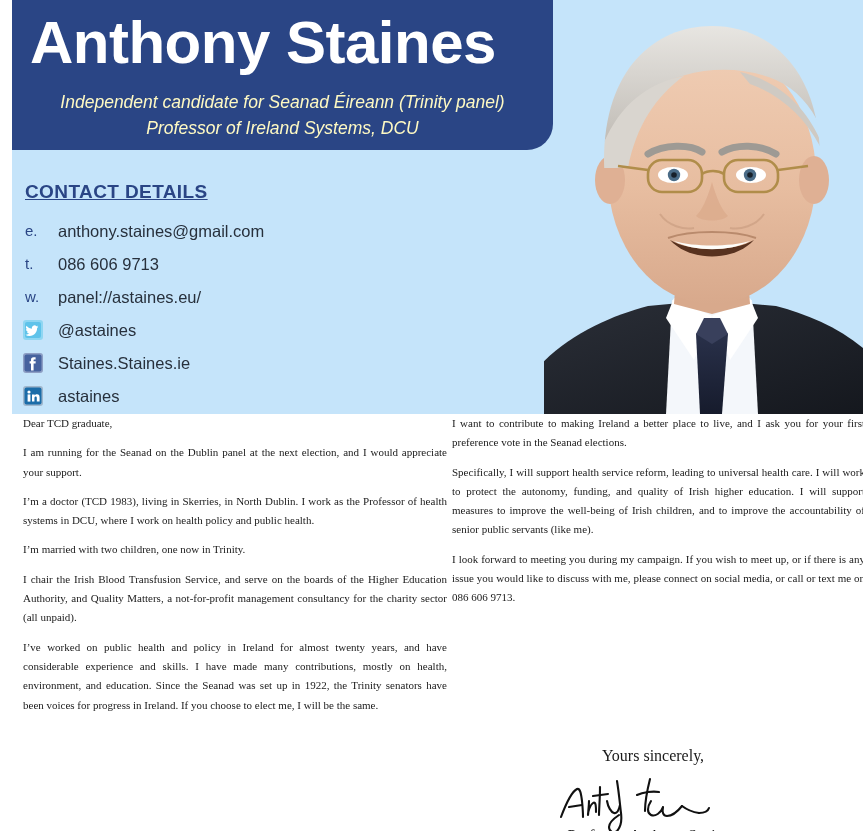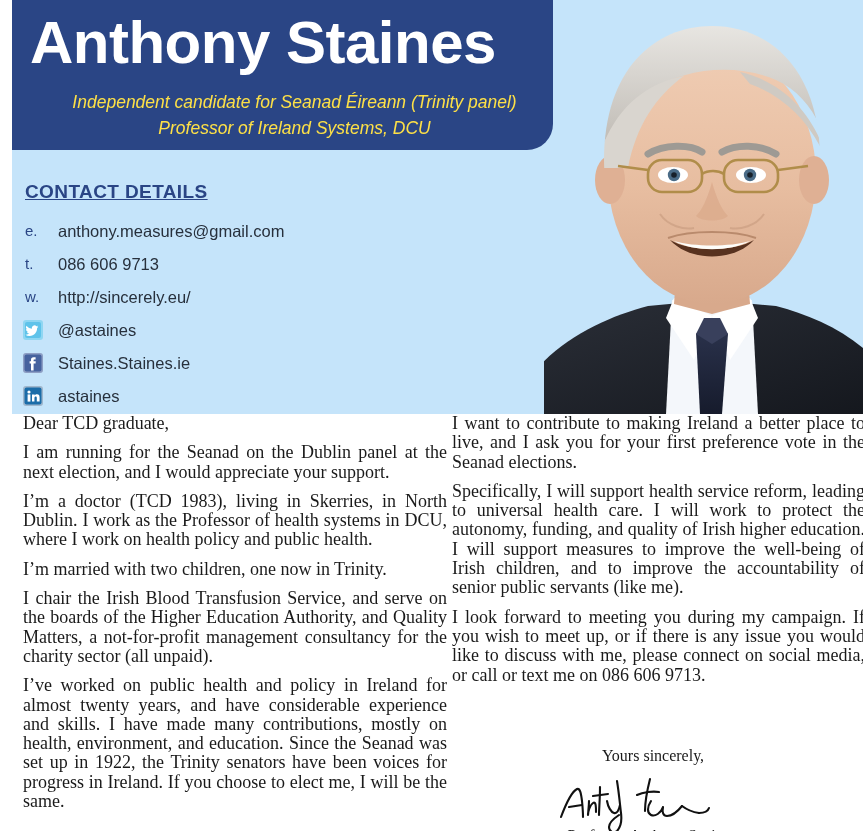--- a/index.html
+++ b/index.html
@@ -51,24 +51,24 @@
     width: 505px;
     color: #ffffff;
     font-size: 60px;
     font-weight: bold;
     letter-spacing: -0.5px;
     line-height: 74px;
     white-space: nowrap;
   }
   .banner-sub {
     position: absolute;
-    left: 12px;
+    left: 0;
     width: 541px;
     text-align: center;
-    color: #fde047;
+    color: #fef9c3;
     font-style: italic;
     font-size: 17.5px;
     line-height: 24px;
     white-space: nowrap;
   }
   .banner-sub-1 { top: 90px; }
   .banner-sub-2 { top: 116px; }
 
   
   .photo-wrap {
@@ -152,21 +152,21 @@
     top: 414px;
     width: 863px;
     height: 417px;
     background: #ffffff;
   }
   .col {
     position: absolute;
     top: 0;
     font-family: "Liberation Serif", serif;
     color: #1a1a1a;
-    font-size: 18px;
+    font-size: 11px;
     line-height: 19.3px;
     text-align: justify;
   }
   .col-left  { left: 11px;  width: 424px; }
   .col-right { left: 440px; width: 413px; }
   .col p {
     margin: 0 0 10px 0;
     text-align: justify;
     text-justify: inter-word;
   }
@@ -300,31 +300,31 @@
       <div class="banner-name">Anthony Staines</div>
       <div class="banner-sub banner-sub-1">Independent candidate for Seanad Éireann (Trinity panel)</div>
       <div class="banner-sub banner-sub-2">Professor of Ireland Systems, DCU</div>
     </div>
 
     <div class="contact">
       <div class="contact-title">CONTACT DETAILS</div>
 
       <div class="c-row row-e">
         <span class="c-label">e.</span>
-        <span class="c-value">anthony.measures@gmail.com</span>
+        <span class="c-value">anthony.staines@gmail.com</span>
       </div>
 
       <div class="c-row row-t">
         <span class="c-label">t.</span>
         <span class="c-value">086 606 9713</span>
       </div>
 
       <div class="c-row row-w">
         <span class="c-label">w.</span>
-        <span class="c-value">http://sincerely.eu/</span>
+        <span class="c-value">panel://astaines.eu/</span>
       </div>
 
       <div class="c-row row-tw">
         <span class="c-icon">
           <svg width="20" height="20" viewBox="0 0 20 20">
             <rect x="0" y="0" width="20" height="20" rx="3" fill="#8fd6f2"></rect>
             <rect x="2" y="2" width="16" height="16" rx="2" fill="#5fc3ea"></rect>
             <path d="M15.5 6.6c-.5.22-1 .36-1.55.43.56-.34.98-.86 1.18-1.5-.52.31-1.1.53-1.71.65a2.68 2.68 0 0 0-4.57 2.45A7.63 7.63 0 0 1 3.3 5.8a2.69 2.69 0 0 0 .83 3.58c-.44-.01-.86-.14-1.22-.34v.03c0 1.3.92 2.38 2.15 2.63-.23.06-.46.1-.71.1-.17 0-.34-.02-.5-.05a2.69 2.69 0 0 0 2.5 1.87 5.38 5.38 0 0 1-3.33 1.15c-.22 0-.43-.01-.64-.04a7.6 7.6 0 0 0 4.11 1.2c4.94 0 7.64-4.09 7.64-7.64l-.01-.35c.53-.38.98-.85 1.34-1.39z" fill="#ffffff"></path>
           </svg>
         </span>

